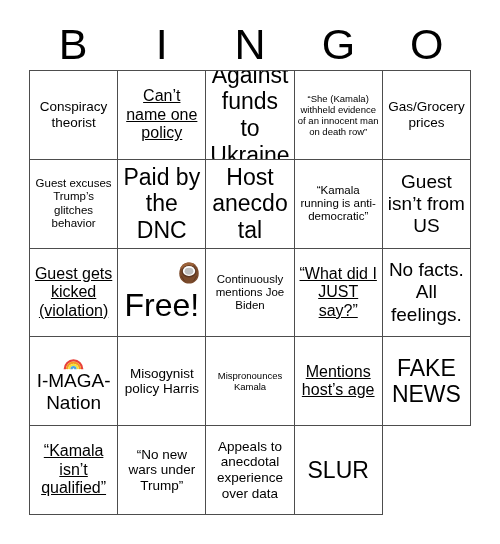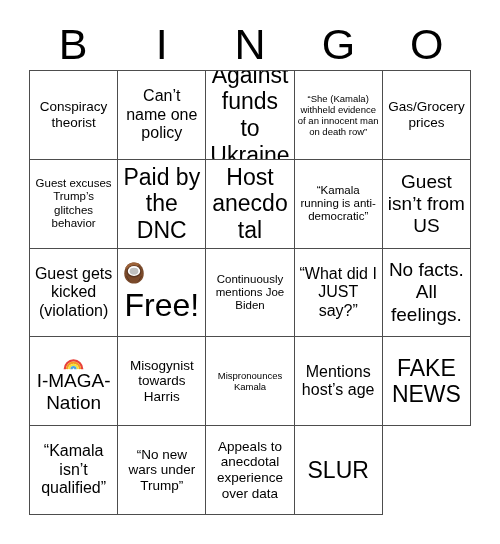--- a/index.html
+++ b/index.html
@@ -51,37 +51,37 @@
     grid-template-rows: repeat(5, 1fr);
     border-top: 1.5px solid #4d4d4d;
     border-left: 1.5px solid #4d4d4d;
   }
   .cell {
     box-sizing: border-box;
     border-right: 1.5px solid #4d4d4d;
     border-bottom: 1.5px solid #4d4d4d;
     display: flex;
     flex-direction: column;
-    align-items: flex-start;
+    align-items: flex-end;
     justify-content: center;
     text-align: center;
     padding: 2px 3px;
     overflow: hidden;
   }
   .cell .txt {
     display: block;
     width: 100%;
     line-height: 1.16;
     word-wrap: break-word;
   }
   
   .fs-xs .txt { font-size: 9.5px; }
   .fs-sm .txt { font-size: 11.5px; }
   .fs-md .txt { font-size: 13.5px; }
-  .fs-lg .txt { font-size: 16px; }
+  .fs-lg .txt { font-size: 16px; text-decoration: underline; }
   .fs-xl .txt { font-size: 19px; }
   .fs-xxl .txt { font-size: 23px; }
   .fs-free .txt { font-size: 32px; }
 
   .emoji-rainbow, .emoji-coconut {
     display: inline-block;
     vertical-align: middle;
   }
   .emoji-coconut {
     width: 26px;
@@ -164,21 +164,21 @@
       </div>
       <div class="cell fs-xl">
         <span class="txt"><span class="emoji-rainbow"><svg viewBox="0 0 24 16" width="21" height="16" xmlns="http://www.w3.org/2000/svg">
               <path d="M2 15a10 10 0 0 1 20 0" fill="none" stroke="#e8413a" stroke-width="2.6"></path>
               <path d="M4.6 15a7.4 7.4 0 0 1 14.8 0" fill="none" stroke="#f59a23" stroke-width="2.6"></path>
               <path d="M7.2 15a4.8 4.8 0 0 1 9.6 0" fill="none" stroke="#f5e03a" stroke-width="2.6"></path>
               <path d="M9.8 15a2.2 2.2 0 0 1 4.4 0" fill="none" stroke="#4ba3e3" stroke-width="2.6"></path>
             </svg></span><span class="txt">I-MAGA-Nation</span></span>
       </div>
       <div class="cell fs-md">
-        <span class="txt">Misogynist towards Harris</span>
+        <span class="txt">Misogynist policy Harris</span>
       </div>
       <div class="cell fs-xs">
         <span class="txt">Mispronounces Kamala</span>
       </div>
       <div class="cell fs-lg">
         <span class="txt">Mentions host’s age</span>
       </div>
       <div class="cell fs-xxl">
         <span class="txt">FAKE NEWS</span>
       </div>

